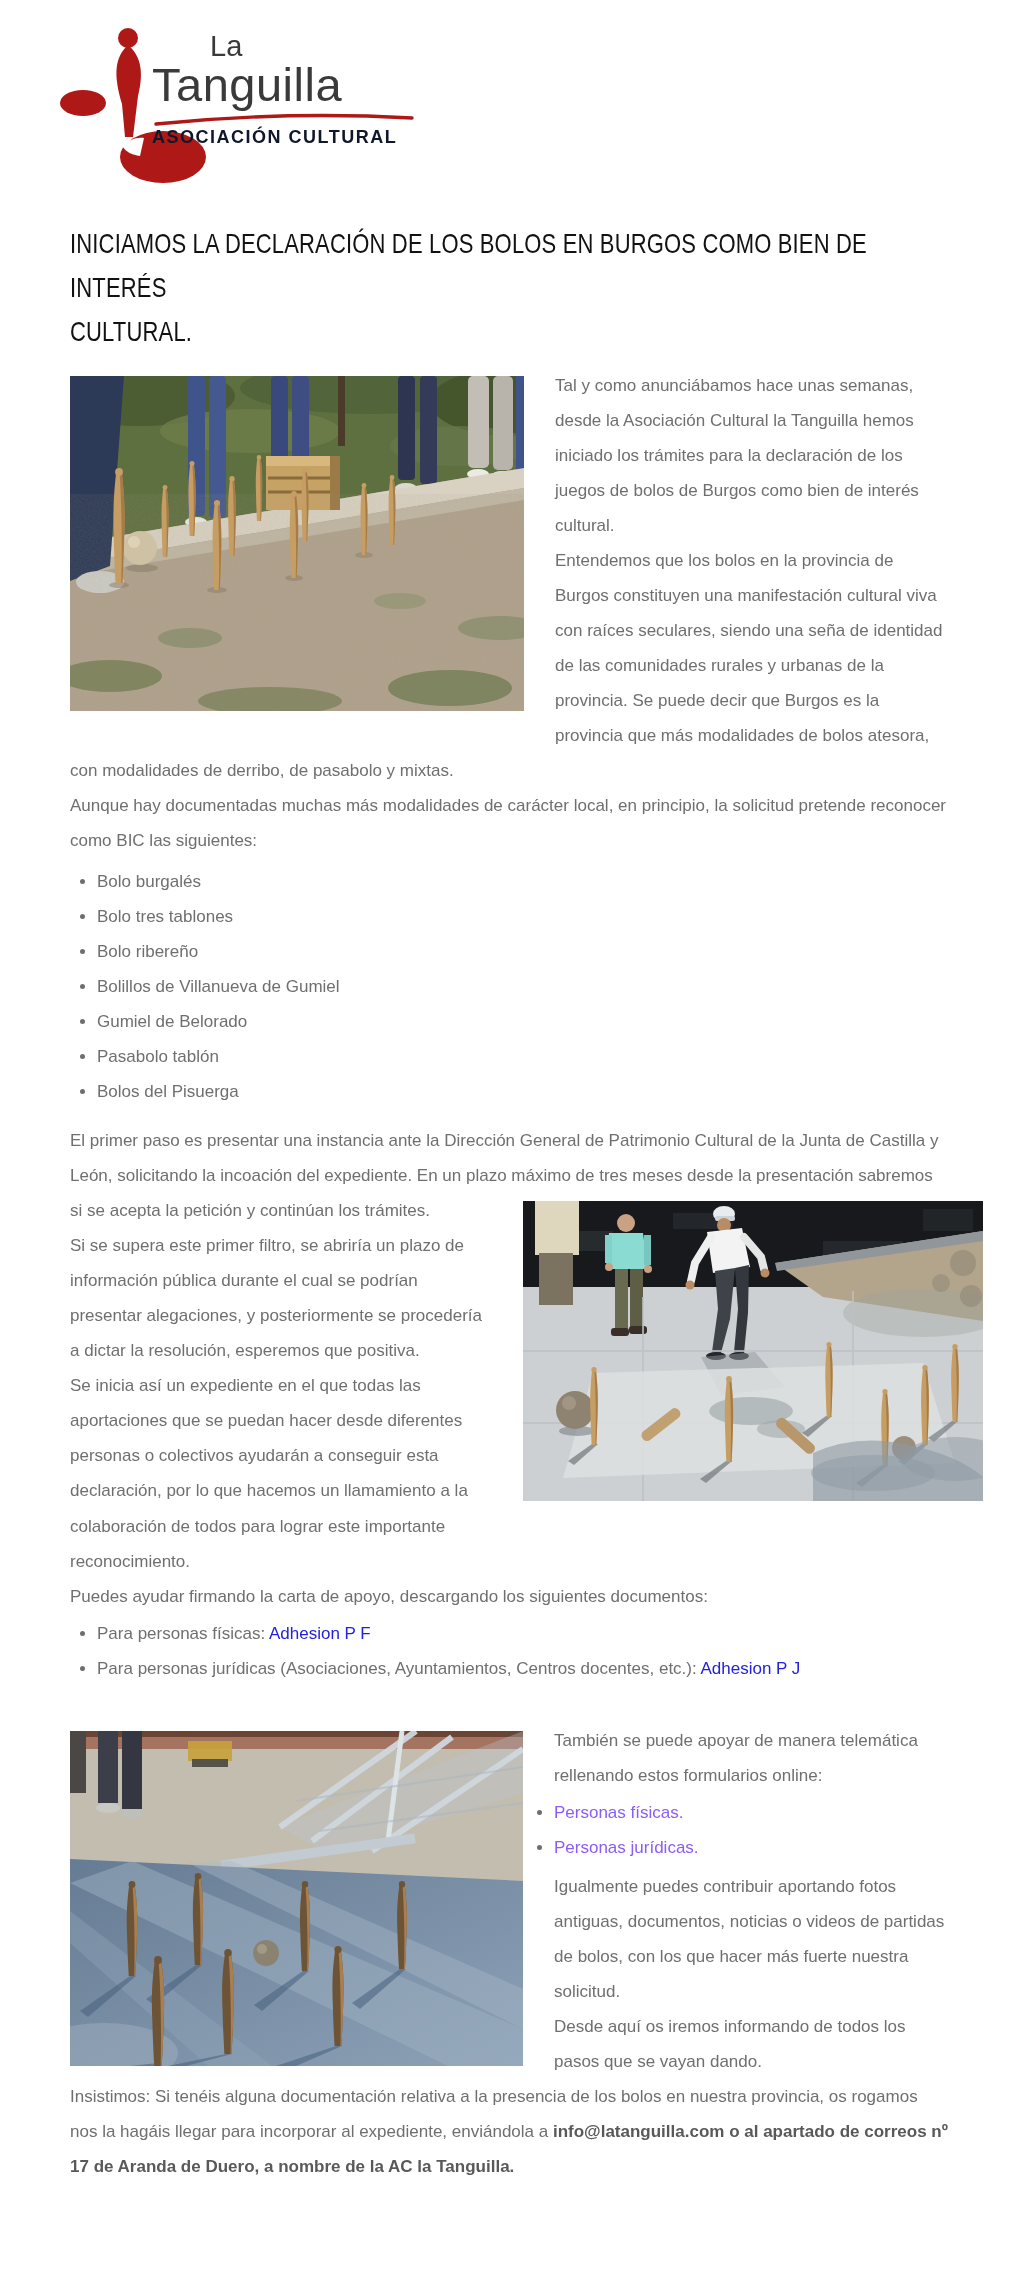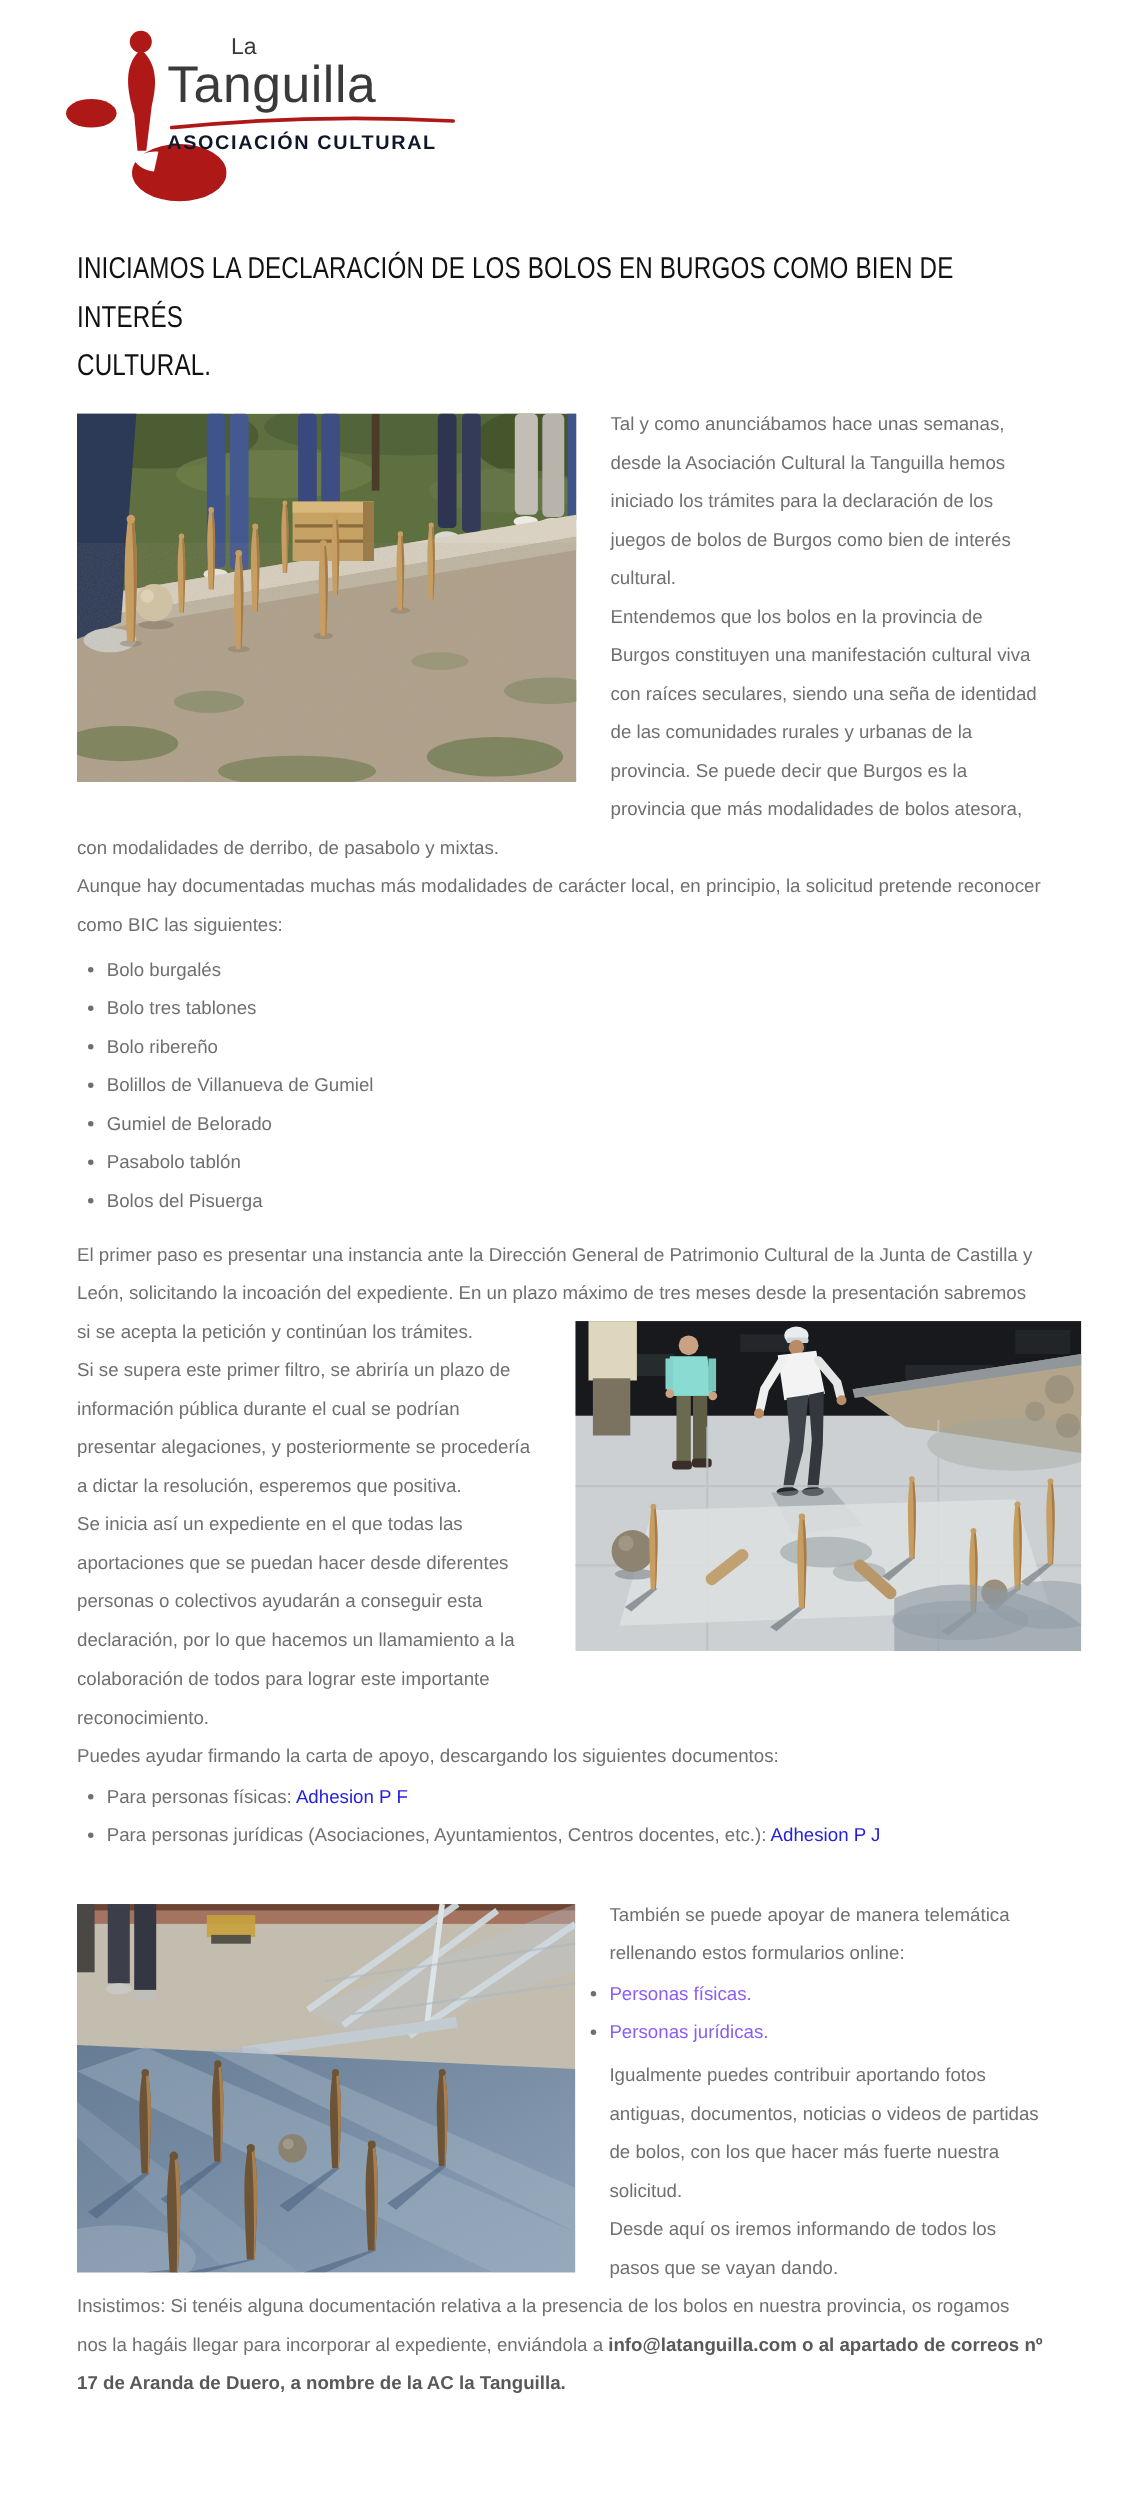--- a/index.html
+++ b/index.html
@@ -2,21 +2,21 @@
 <html><head>
 <meta charset="utf-8">
 <style>
   html,body{margin:0;padding:0;background:#ffffff;}
   body{font-family:"Liberation Sans","DejaVu Sans",sans-serif;color:#6f6f6f;}
   .page{width:1019px;margin:0 auto;padding:14px 70px 70px;box-sizing:border-box;background:#fff;}
   
   .logo{position:relative;display:block;height:178px;margin:4px 0 6px;text-decoration:none;cursor:pointer;}
   .pinmark{position:absolute;left:-14px;top:6px;width:150px;height:160px;}
   .logo-text{position:absolute;left:82px;top:14px;width:260px;}
-  .l-la{display:block;font-size:21px;line-height:1;color:#3a3a3a;margin-left:58px;}
+  .l-la{display:block;font-size:29px;line-height:1;color:#3a3a3a;margin-left:58px;}
   .l-tang{display:block;font-size:47px;line-height:1.02;color:#3a3a3a;letter-spacing:0.5px;}
   .l-swoosh{display:block;width:262px;height:16px;margin:1px 0 0 2px;}
   .l-sub{display:block;width:252px;margin-top:1px;font-size:18px;font-weight:bold;letter-spacing:1.5px;color:#0f172a;text-align:left;}
   
   h1{font-size:27.5px;font-weight:400;color:#121212;line-height:1.6;letter-spacing:0.2px;
      width:1100px;transform:scaleX(0.8);transform-origin:0 50%;margin:26px 0 14px;}
   
   p{margin:0;font-size:17px;line-height:2.06;}
   ul{list-style:disc;margin:6px 0 14px;padding-left:27px;}
   ul li{font-size:17px;line-height:2.06;}

